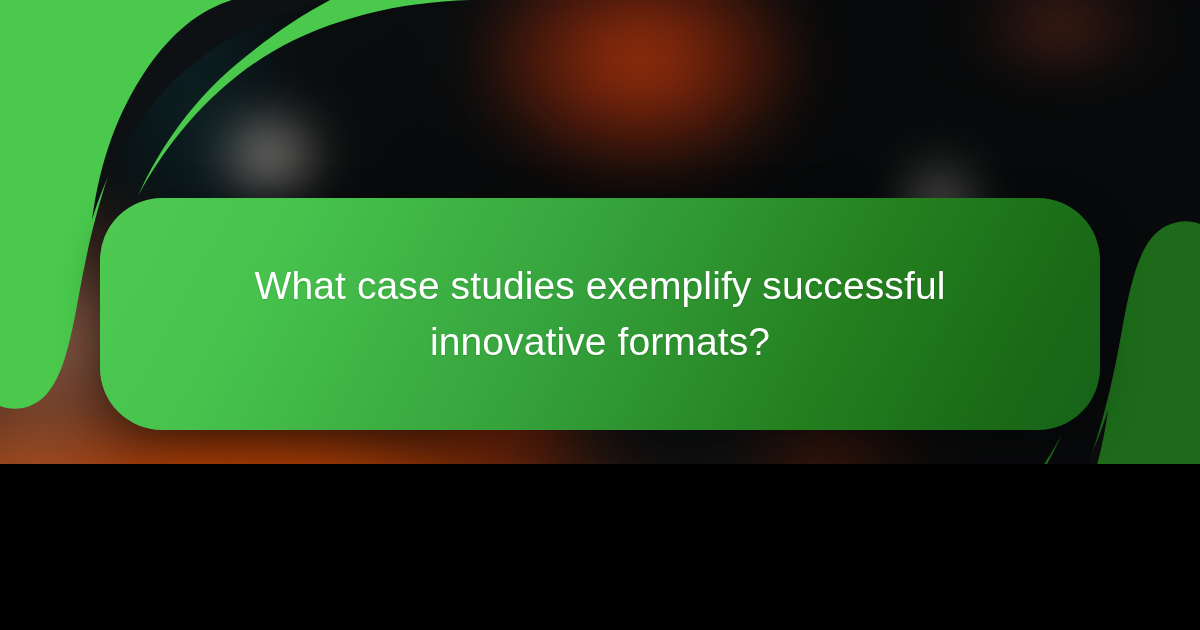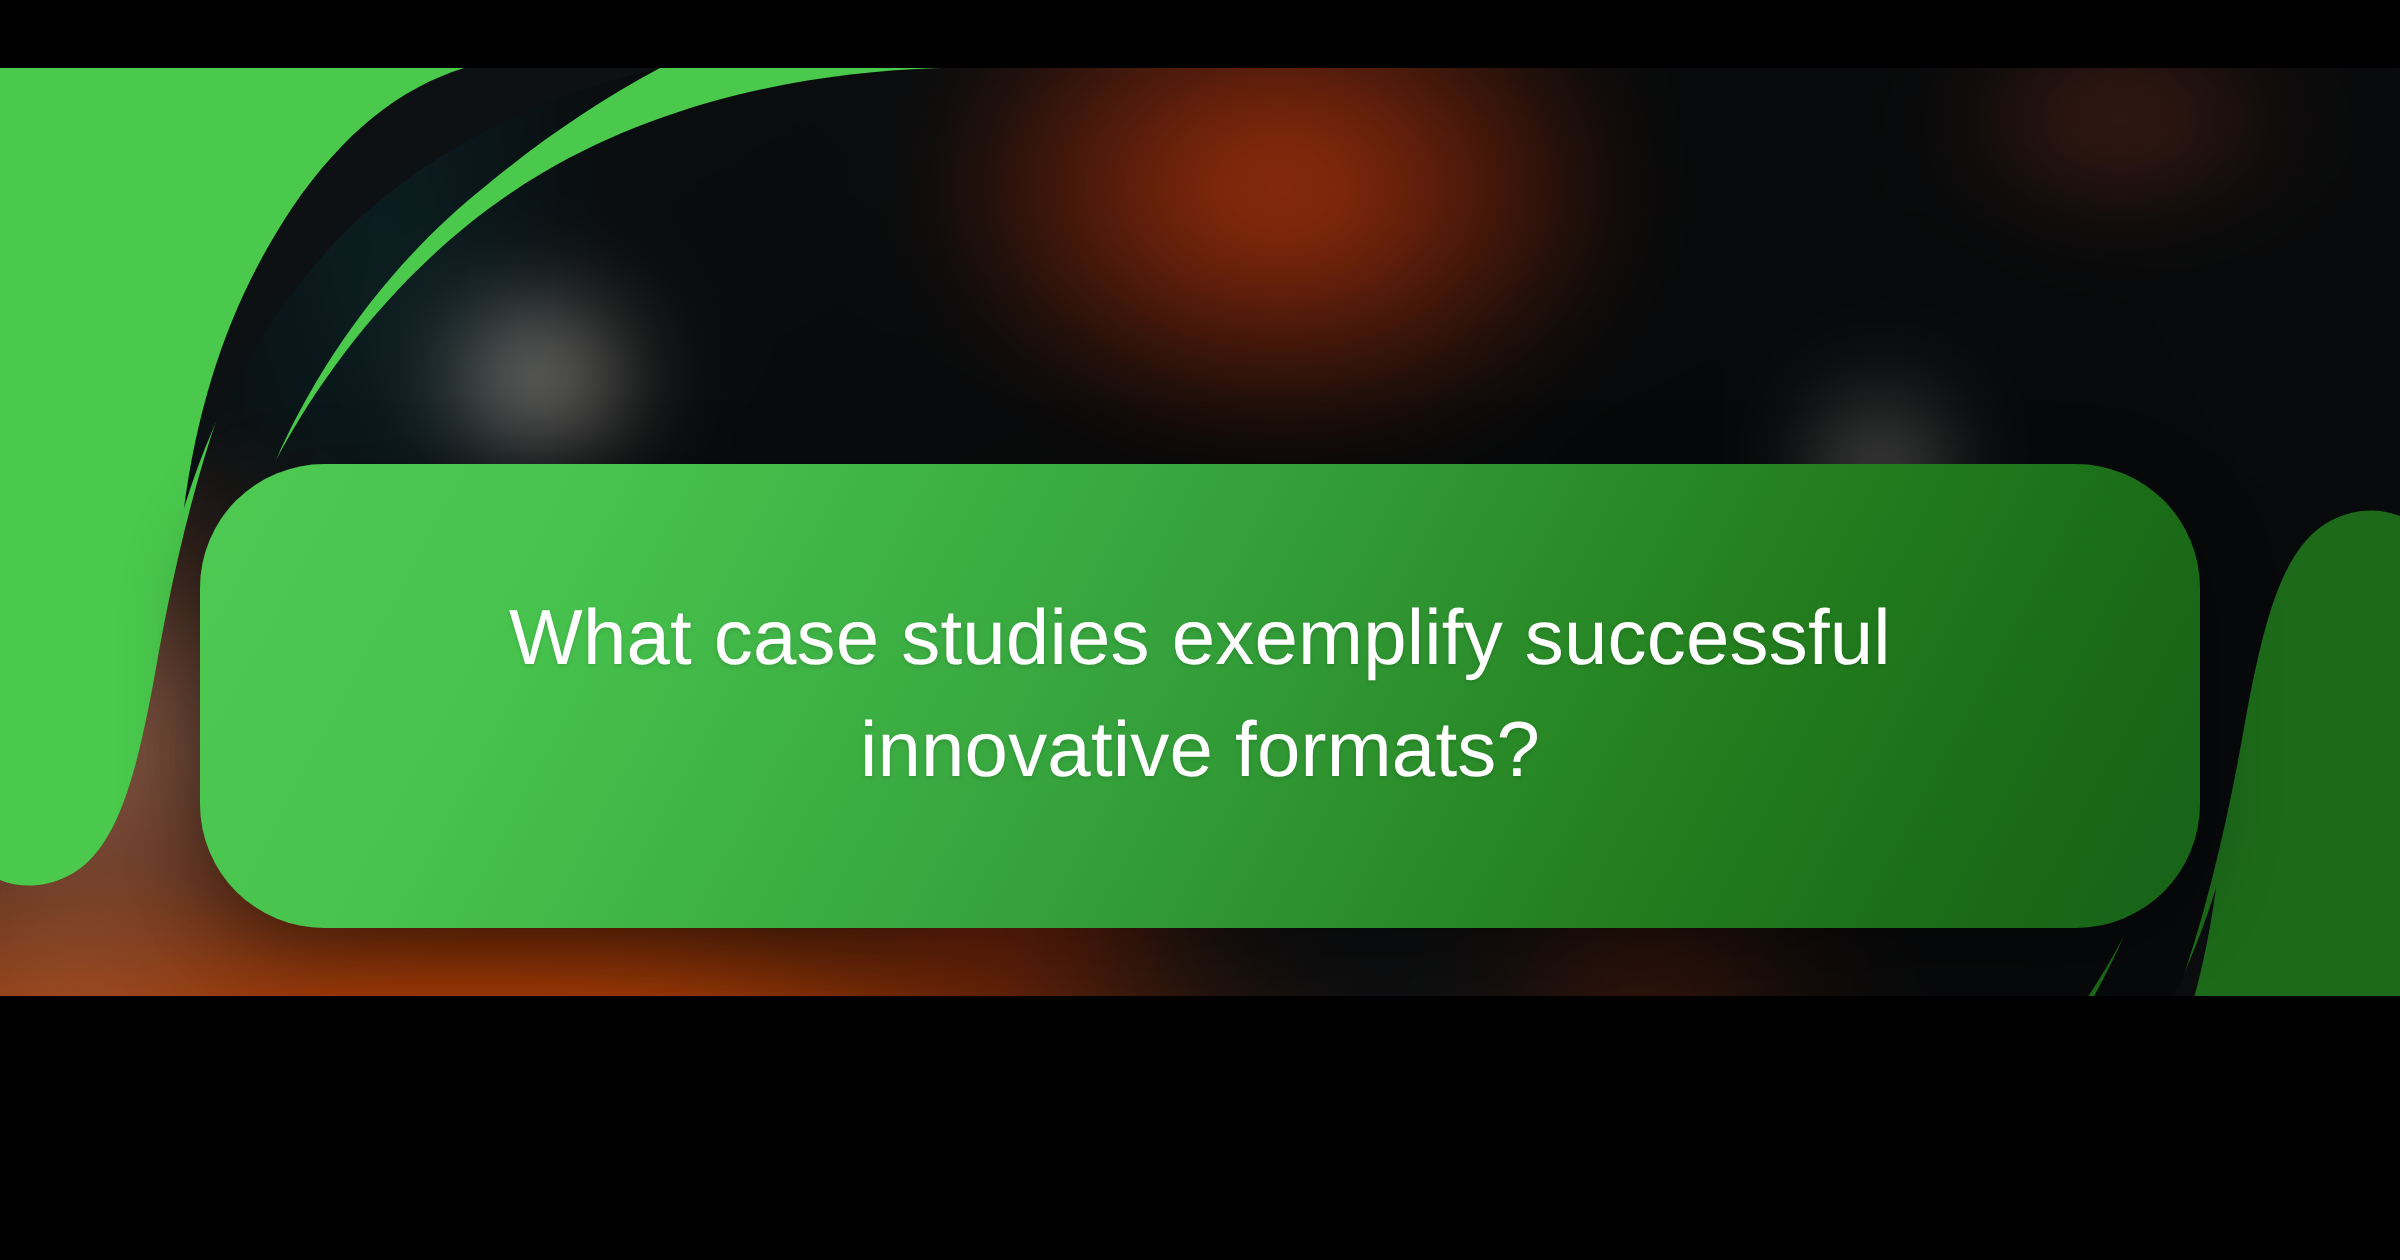--- a/index.html
+++ b/index.html
@@ -11,21 +11,20 @@
     background:#000;
     font-family:"Liberation Sans", sans-serif;
   }
 
   #stage {
     position:relative;
     width:1200px;
     height:464px;
     overflow:hidden;
     background:#d946ef;
-    margin-top:34px;
   }
 
   
   .bg-photo {
     position:absolute;
     inset:-60px;
     background-color:#0a0c0d;
     background-image:
       
       radial-gradient(ellipse 70px 58px at 330px 215px, rgba(226,220,214,0.88) 0%, rgba(190,180,170,0.45) 42%, rgba(60,45,38,0) 78%),

